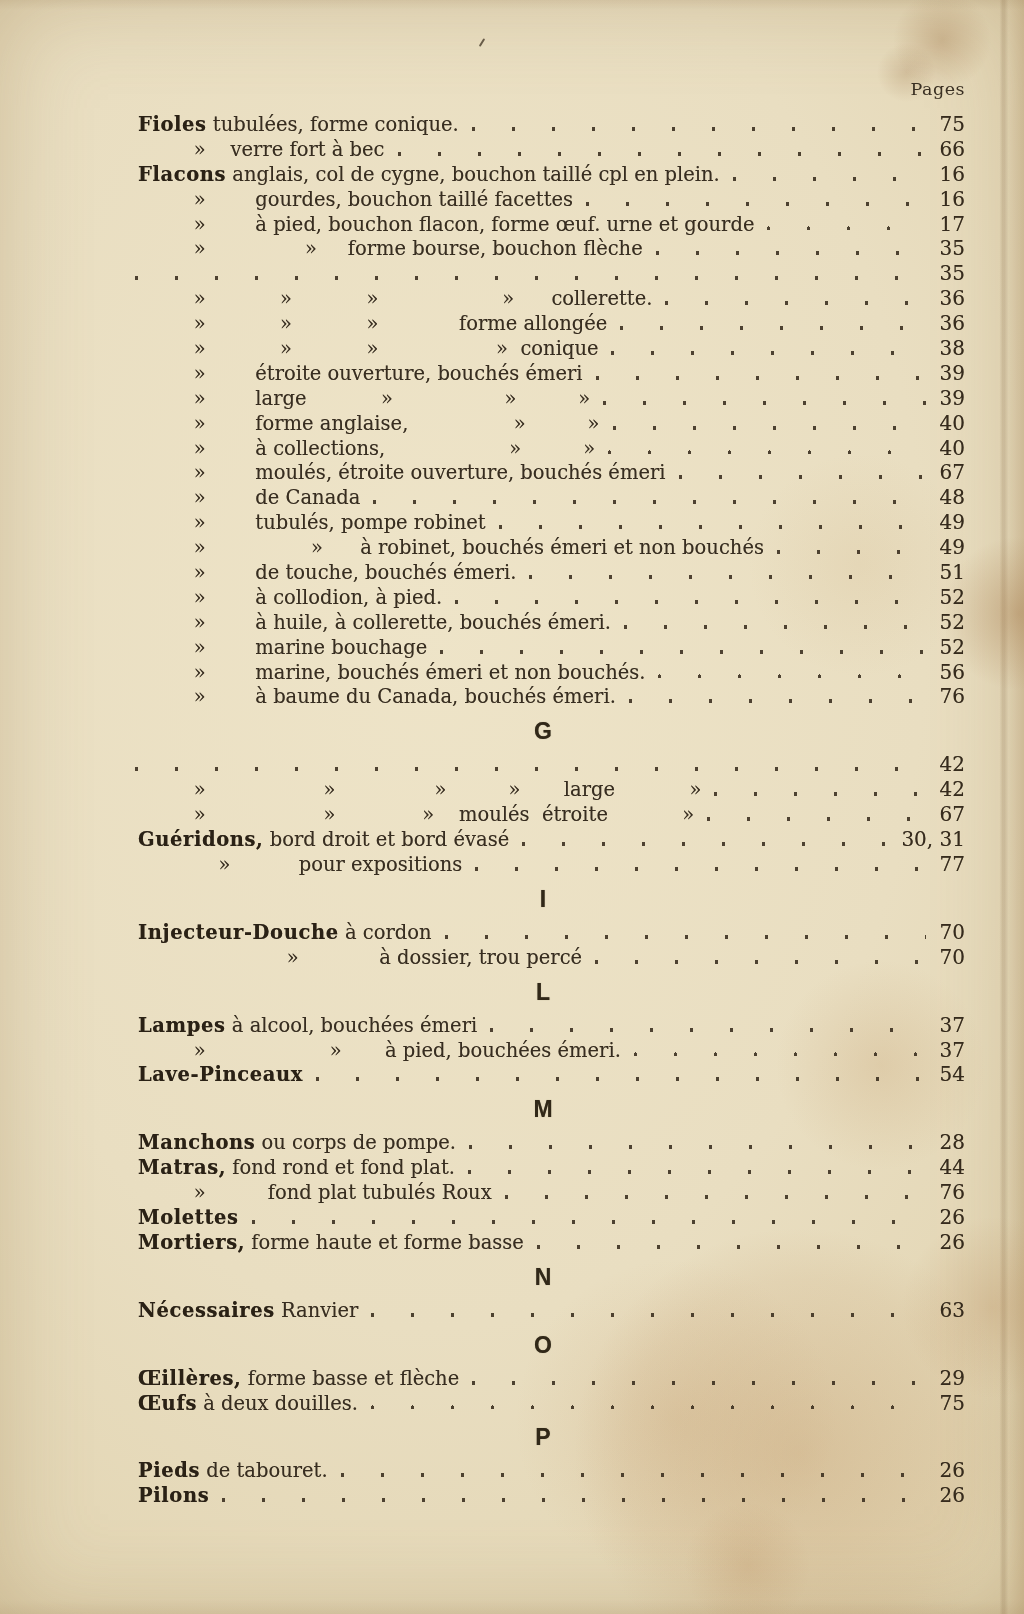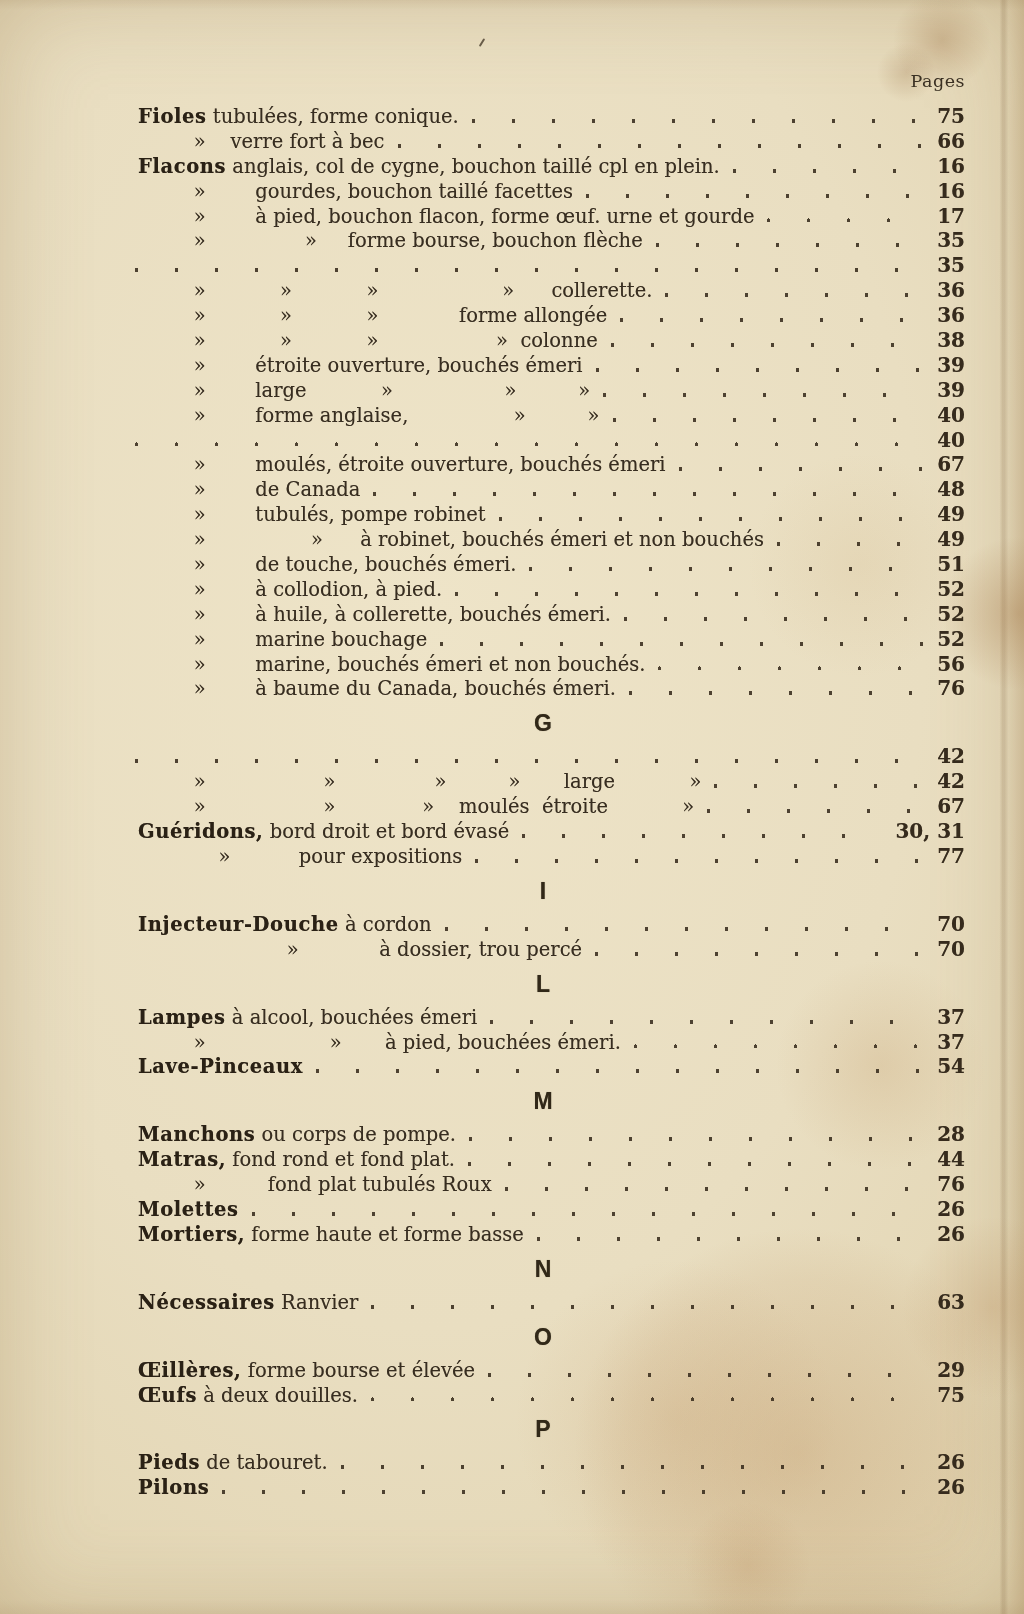--- a/index.html
+++ b/index.html
@@ -25,21 +25,21 @@
       radial-gradient(circle 130px at 97% 81%, rgba(178,130,80,0.26), transparent 70%),
       radial-gradient(circle 70px at 92% 2.5%, rgba(148,102,55,0.30), transparent 70%),
       radial-gradient(circle 42px at 88.5% 4.5%, rgba(140,95,50,0.22), transparent 70%),
       radial-gradient(circle 160px at 84% 35%, rgba(200,168,118,0.15), transparent 70%),
       radial-gradient(circle 90px at 73% 97%, rgba(180,132,82,0.22), transparent 70%),
       linear-gradient(to right, transparent 97.6%, rgba(118,88,52,0.18) 97.9%, rgba(118,88,52,0.18) 98.1%, transparent 98.5%),
       linear-gradient(to right, transparent 98.4%, rgba(160,125,80,0.22) 100%),
       linear-gradient(to bottom, rgba(140,110,68,0.12), transparent 10px),
       linear-gradient(to top, rgba(140,110,68,0.10), transparent 14px);
   }
-  .content{position:absolute;left:122px;right:59px;top:4px;}
+  .content{position:absolute;left:122px;right:59px;top:12px;}
   .pages-header{
     padding-top:66px;margin-bottom:12px;
     text-align:right;font-size:17.5px;line-height:22px;color:#3a3023;
     letter-spacing:0.5px;
   }
   .row{
     display:flex;align-items:baseline;height:24.9px;line-height:24.9px;
     font-size:19.5px;white-space:pre;
   }
   .lead{font-weight:700;color:#2a2115;letter-spacing:0.6px;text-shadow:0 0 0.6px rgba(42,33,21,0.55);}
@@ -47,21 +47,20 @@
   .entry{flex:0 0 auto;white-space:pre;margin-left:16px;}
   .leader{
     flex:1 1 auto;min-width:22px;align-self:stretch;
     margin:0 14px 0 12px;
     background-image:radial-gradient(circle 1.9px at 2.5px 68%, rgba(56,44,29,0.88) 97%, transparent);
     background-size:40px 100%;background-repeat:repeat-x;
   }
   .page-num{
     flex:0 0 auto;text-align:right;font-size:20px;color:#362b1d;
     text-shadow:0 0 0.5px rgba(54,43,29,0.5);
-    font-weight:bold;
   }
   .section-heading{
     margin:8px 0 7px;text-align:center;
     font-family:"Liberation Sans","DejaVu Sans",sans-serif;
     font-weight:700;font-size:23px;line-height:28px;color:#312818;
     letter-spacing:1px;text-shadow:0 0 0.7px rgba(49,40,24,0.6);
   }
   .artifact-tick{
     position:absolute;left:481px;top:38px;width:2px;height:9px;
     background:rgba(62,50,34,0.75);transform:rotate(32deg);border-radius:1px;
@@ -77,25 +76,25 @@
     <div id="index-list">
         <div class="row"><span class="entry"><span class="lead">Fioles</span><span class="rest"> tubulées, forme conique.</span></span><span class="leader"></span><span class="page-num">75</span></div>
         <div class="row"><span class="entry"><span class="lead"></span><span class="rest">         »    verre fort à bec</span></span><span class="leader"></span><span class="page-num">66</span></div>
         <div class="row"><span class="entry"><span class="lead">Flacons</span><span class="rest"> anglais, col de cygne, bouchon taillé cpl en plein.</span></span><span class="leader"></span><span class="page-num">16</span></div>
         <div class="row"><span class="entry"><span class="lead"></span><span class="rest">         »        gourdes, bouchon taillé facettes</span></span><span class="leader"></span><span class="page-num">16</span></div>
         <div class="row"><span class="entry"><span class="lead"></span><span class="rest">         »        à pied, bouchon flacon, forme œuf. urne et gourde</span></span><span class="leader"></span><span class="page-num">17</span></div>
         <div class="row"><span class="entry"><span class="lead"></span><span class="rest">         »                »     forme bourse, bouchon flèche</span></span><span class="leader"></span><span class="page-num">35</span></div>
         <div class="row"><span class="leader"></span><span class="page-num">35</span></div>
         <div class="row"><span class="entry"><span class="lead"></span><span class="rest">         »            »            »                    »      collerette.</span></span><span class="leader"></span><span class="page-num">36</span></div>
         <div class="row"><span class="entry"><span class="lead"></span><span class="rest">         »            »            »             forme allongée</span></span><span class="leader"></span><span class="page-num">36</span></div>
-        <div class="row"><span class="entry"><span class="lead"></span><span class="rest">         »            »            »                   »  colonne</span></span><span class="leader"></span><span class="page-num">38</span></div>
+        <div class="row"><span class="entry"><span class="lead"></span><span class="rest">         »            »            »                   »  conique</span></span><span class="leader"></span><span class="page-num">38</span></div>
         <div class="row"><span class="entry"><span class="lead"></span><span class="rest">         »        étroite ouverture, bouchés émeri</span></span><span class="leader"></span><span class="page-num">39</span></div>
         <div class="row"><span class="entry"><span class="lead"></span><span class="rest">         »        large            »                  »          »</span></span><span class="leader"></span><span class="page-num">39</span></div>
         <div class="row"><span class="entry"><span class="lead"></span><span class="rest">         »        forme anglaise,                 »          »</span></span><span class="leader"></span><span class="page-num">40</span></div>
-        <div class="row"><span class="leader"></span><span class="page-num">40</span></div>
+        <div class="row"><span class="entry"><span class="lead"></span><span class="rest">         »        à collections,                    »          »</span></span><span class="leader"></span><span class="page-num">40</span></div>
         <div class="row"><span class="entry"><span class="lead"></span><span class="rest">         »        moulés, étroite ouverture, bouchés émeri</span></span><span class="leader"></span><span class="page-num">67</span></div>
         <div class="row"><span class="entry"><span class="lead"></span><span class="rest">         »        de Canada</span></span><span class="leader"></span><span class="page-num">48</span></div>
         <div class="row"><span class="entry"><span class="lead"></span><span class="rest">         »        tubulés, pompe robinet</span></span><span class="leader"></span><span class="page-num">49</span></div>
         <div class="row"><span class="entry"><span class="lead"></span><span class="rest">         »                 »      à robinet, bouchés émeri et non bouchés</span></span><span class="leader"></span><span class="page-num">49</span></div>
         <div class="row"><span class="entry"><span class="lead"></span><span class="rest">         »        de touche, bouchés émeri.</span></span><span class="leader"></span><span class="page-num">51</span></div>
         <div class="row"><span class="entry"><span class="lead"></span><span class="rest">         »        à collodion, à pied.</span></span><span class="leader"></span><span class="page-num">52</span></div>
         <div class="row"><span class="entry"><span class="lead"></span><span class="rest">         »        à huile, à collerette, bouchés émeri.</span></span><span class="leader"></span><span class="page-num">52</span></div>
         <div class="row"><span class="entry"><span class="lead"></span><span class="rest">         »        marine bouchage</span></span><span class="leader"></span><span class="page-num">52</span></div>
         <div class="row"><span class="entry"><span class="lead"></span><span class="rest">         »        marine, bouchés émeri et non bouchés.</span></span><span class="leader"></span><span class="page-num">56</span></div>
         <div class="row"><span class="entry"><span class="lead"></span><span class="rest">         »        à baume du Canada, bouchés émeri.</span></span><span class="leader"></span><span class="page-num">76</span></div>
@@ -114,20 +113,20 @@
         <div class="row"><span class="entry"><span class="lead">Lave-Pinceaux</span><span class="rest"></span></span><span class="leader"></span><span class="page-num">54</span></div>
         <div class="section-heading">M</div>
         <div class="row"><span class="entry"><span class="lead">Manchons</span><span class="rest"> ou corps de pompe.</span></span><span class="leader"></span><span class="page-num">28</span></div>
         <div class="row"><span class="entry"><span class="lead">Matras,</span><span class="rest"> fond rond et fond plat.</span></span><span class="leader"></span><span class="page-num">44</span></div>
         <div class="row"><span class="entry"><span class="lead"></span><span class="rest">         »          fond plat tubulés Roux</span></span><span class="leader"></span><span class="page-num">76</span></div>
         <div class="row"><span class="entry"><span class="lead">Molettes</span><span class="rest"></span></span><span class="leader"></span><span class="page-num">26</span></div>
         <div class="row"><span class="entry"><span class="lead">Mortiers,</span><span class="rest"> forme haute et forme basse</span></span><span class="leader"></span><span class="page-num">26</span></div>
         <div class="section-heading">N</div>
         <div class="row"><span class="entry"><span class="lead">Nécessaires</span><span class="rest"> Ranvier</span></span><span class="leader"></span><span class="page-num">63</span></div>
         <div class="section-heading">O</div>
-        <div class="row"><span class="entry"><span class="lead">Œillères,</span><span class="rest"> forme bourse et élevée</span></span><span class="leader"></span><span class="page-num">29</span></div>
+        <div class="row"><span class="entry"><span class="lead">Œillères,</span><span class="rest"> forme basse et flèche</span></span><span class="leader"></span><span class="page-num">29</span></div>
         <div class="row"><span class="entry"><span class="lead">Œufs</span><span class="rest"> à deux douilles.</span></span><span class="leader"></span><span class="page-num">75</span></div>
         <div class="section-heading">P</div>
         <div class="row"><span class="entry"><span class="lead">Pieds</span><span class="rest"> de tabouret.</span></span><span class="leader"></span><span class="page-num">26</span></div>
         <div class="row"><span class="entry"><span class="lead">Pilons</span><span class="rest"></span></span><span class="leader"></span><span class="page-num">26</span></div>
       </div>
   </div>
 </div>
 
 </body></html>

